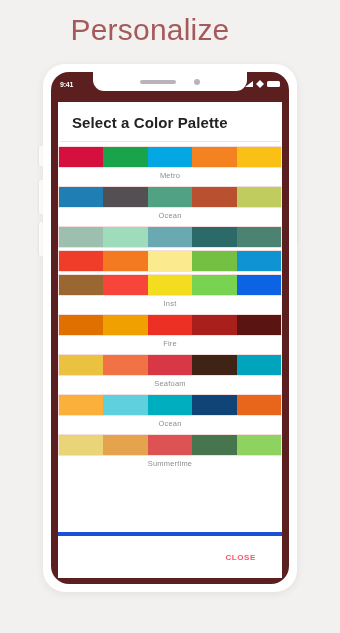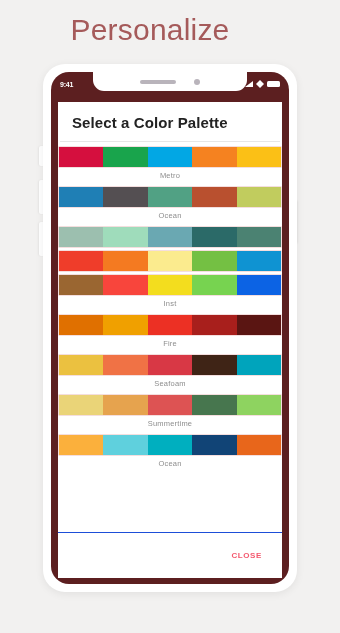--- a/index.html
+++ b/index.html
@@ -194,26 +194,26 @@
   .palette-name {
     text-align: center;
     font-size: 7.5px;
     color: #8e8e8e;
     padding: 3px 0 4px 0;
     letter-spacing: 0.2px;
   }
 
   
   .dialog-footer {
-    border-top: 1px solid #1d4ed8;
+    border-top: 4px solid #1d4ed8;
     height: 46px;
     display: flex;
     align-items: center;
     justify-content: flex-end;
-    padding-right: 20px;
+    padding-right: 26px;
     background: #ffffff;
   }
   .close-button {
     font-size: 8px;
     font-weight: bold;
     color: #f4586e;
     letter-spacing: 0.6px;
     background: none;
     border: none;
     cursor: pointer;
@@ -317,38 +317,38 @@
             <div class="swatch" style="background: rgb(235, 193, 64);"></div>
             <div class="swatch" style="background: rgb(240, 114, 69);"></div>
             <div class="swatch" style="background: rgb(216, 56, 69);"></div>
             <div class="swatch" style="background: rgb(63, 36, 22);"></div>
             <div class="swatch" style="background: rgb(0, 164, 188);"></div>
           </div>
           <div class="palette-name">Seafoam</div>
         </div>
         <div class="palette-row">
           <div class="swatch-strip">
+            <div class="swatch" style="background: rgb(251, 176, 60);"></div>
+            <div class="swatch" style="background: rgb(95, 208, 221);"></div>
+            <div class="swatch" style="background: rgb(0, 175, 191);"></div>
+            <div class="swatch" style="background: rgb(17, 68, 118);"></div>
+            <div class="swatch" style="background: rgb(232, 102, 27);"></div>
+          </div>
+          <div class="palette-name">Ocean</div>
+        </div>
+        <div class="palette-row">
+          <div class="swatch-strip">
             <div class="swatch" style="background: rgb(234, 212, 120);"></div>
             <div class="swatch" style="background: rgb(230, 163, 78);"></div>
             <div class="swatch" style="background: rgb(221, 83, 83);"></div>
             <div class="swatch" style="background: rgb(71, 118, 78);"></div>
             <div class="swatch" style="background: rgb(142, 211, 96);"></div>
           </div>
           <div class="palette-name">Summertime</div>
         </div>
-        <div class="palette-row">
-          <div class="swatch-strip">
-            <div class="swatch" style="background: rgb(251, 176, 60);"></div>
-            <div class="swatch" style="background: rgb(95, 208, 221);"></div>
-            <div class="swatch" style="background: rgb(0, 175, 191);"></div>
-            <div class="swatch" style="background: rgb(17, 68, 118);"></div>
-            <div class="swatch" style="background: rgb(232, 102, 27);"></div>
-          </div>
-          <div class="palette-name">Ocean</div>
-        </div>
       </div>
 
     <div class="dialog-footer">
       <button class="close-button">CLOSE</button>
     </div>
 
   </div>
 </div>
 
 </body></html>

